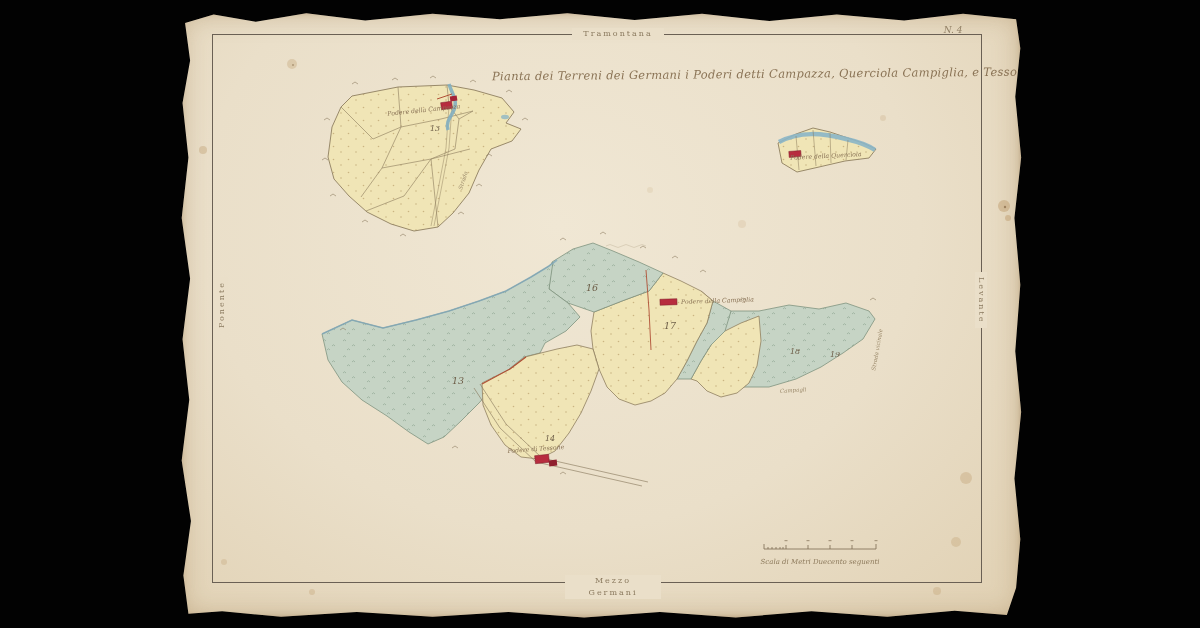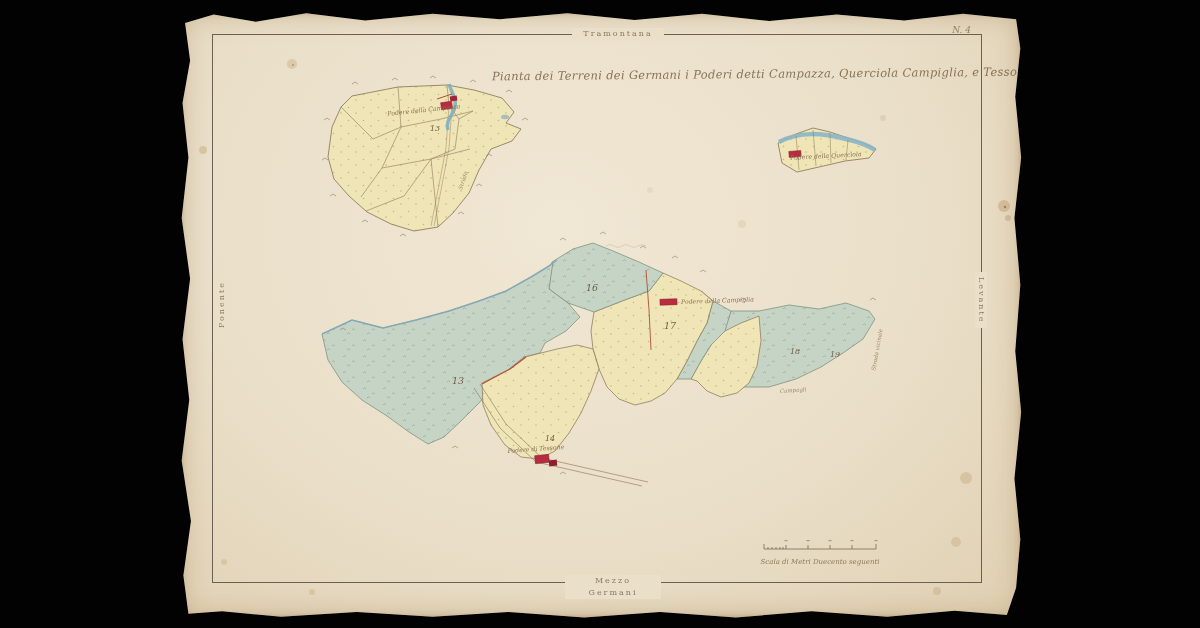--- a/index.html
+++ b/index.html
@@ -24,21 +24,21 @@
     background:#eadfc9;line-height:12px;text-align:center;padding:0 5px;}
   .compass.north{left:392px;top:16px;width:82px;}
   .compass.south{left:385px;top:563px;width:86px;}
   .compass.west{left:14px;top:287px;width:46px;transform:rotate(-90deg);}
   .compass.east{left:773px;top:282px;width:46px;transform:rotate(90deg);}
   
   #map-title{position:absolute;left:312px;top:55px;width:520px;white-space:nowrap;
     font-style:italic;font-size:11.5px;color:#8a7355;letter-spacing:.3px;
     transform:rotate(-.5deg);}
   #plate-number{position:absolute;left:755px;top:13px;width:36px;font-style:italic;
-    font-size:9px;color:#928066;text-align:right;}
+    font-size:9px;color:#928066;text-align:center;}
   
   #drawing{position:absolute;left:0;top:0;width:1200px;height:628px;}
   .hw{font:italic 6.2px "DejaVu Serif","Liberation Serif",serif;fill:#8a7356;}
   .hw-sm{font:italic 5.5px "DejaVu Serif","Liberation Serif",serif;fill:#998768;}
   .num{font:italic 9.5px "DejaVu Serif","Liberation Serif",serif;fill:#6e5f49;}
   .num-sm{font:italic 8px "DejaVu Serif","Liberation Serif",serif;fill:#6e5f49;}
   .cap{font:italic 7px "DejaVu Serif","Liberation Serif",serif;fill:#8d7a5c;}
 </style>
 </head>
 <body>

